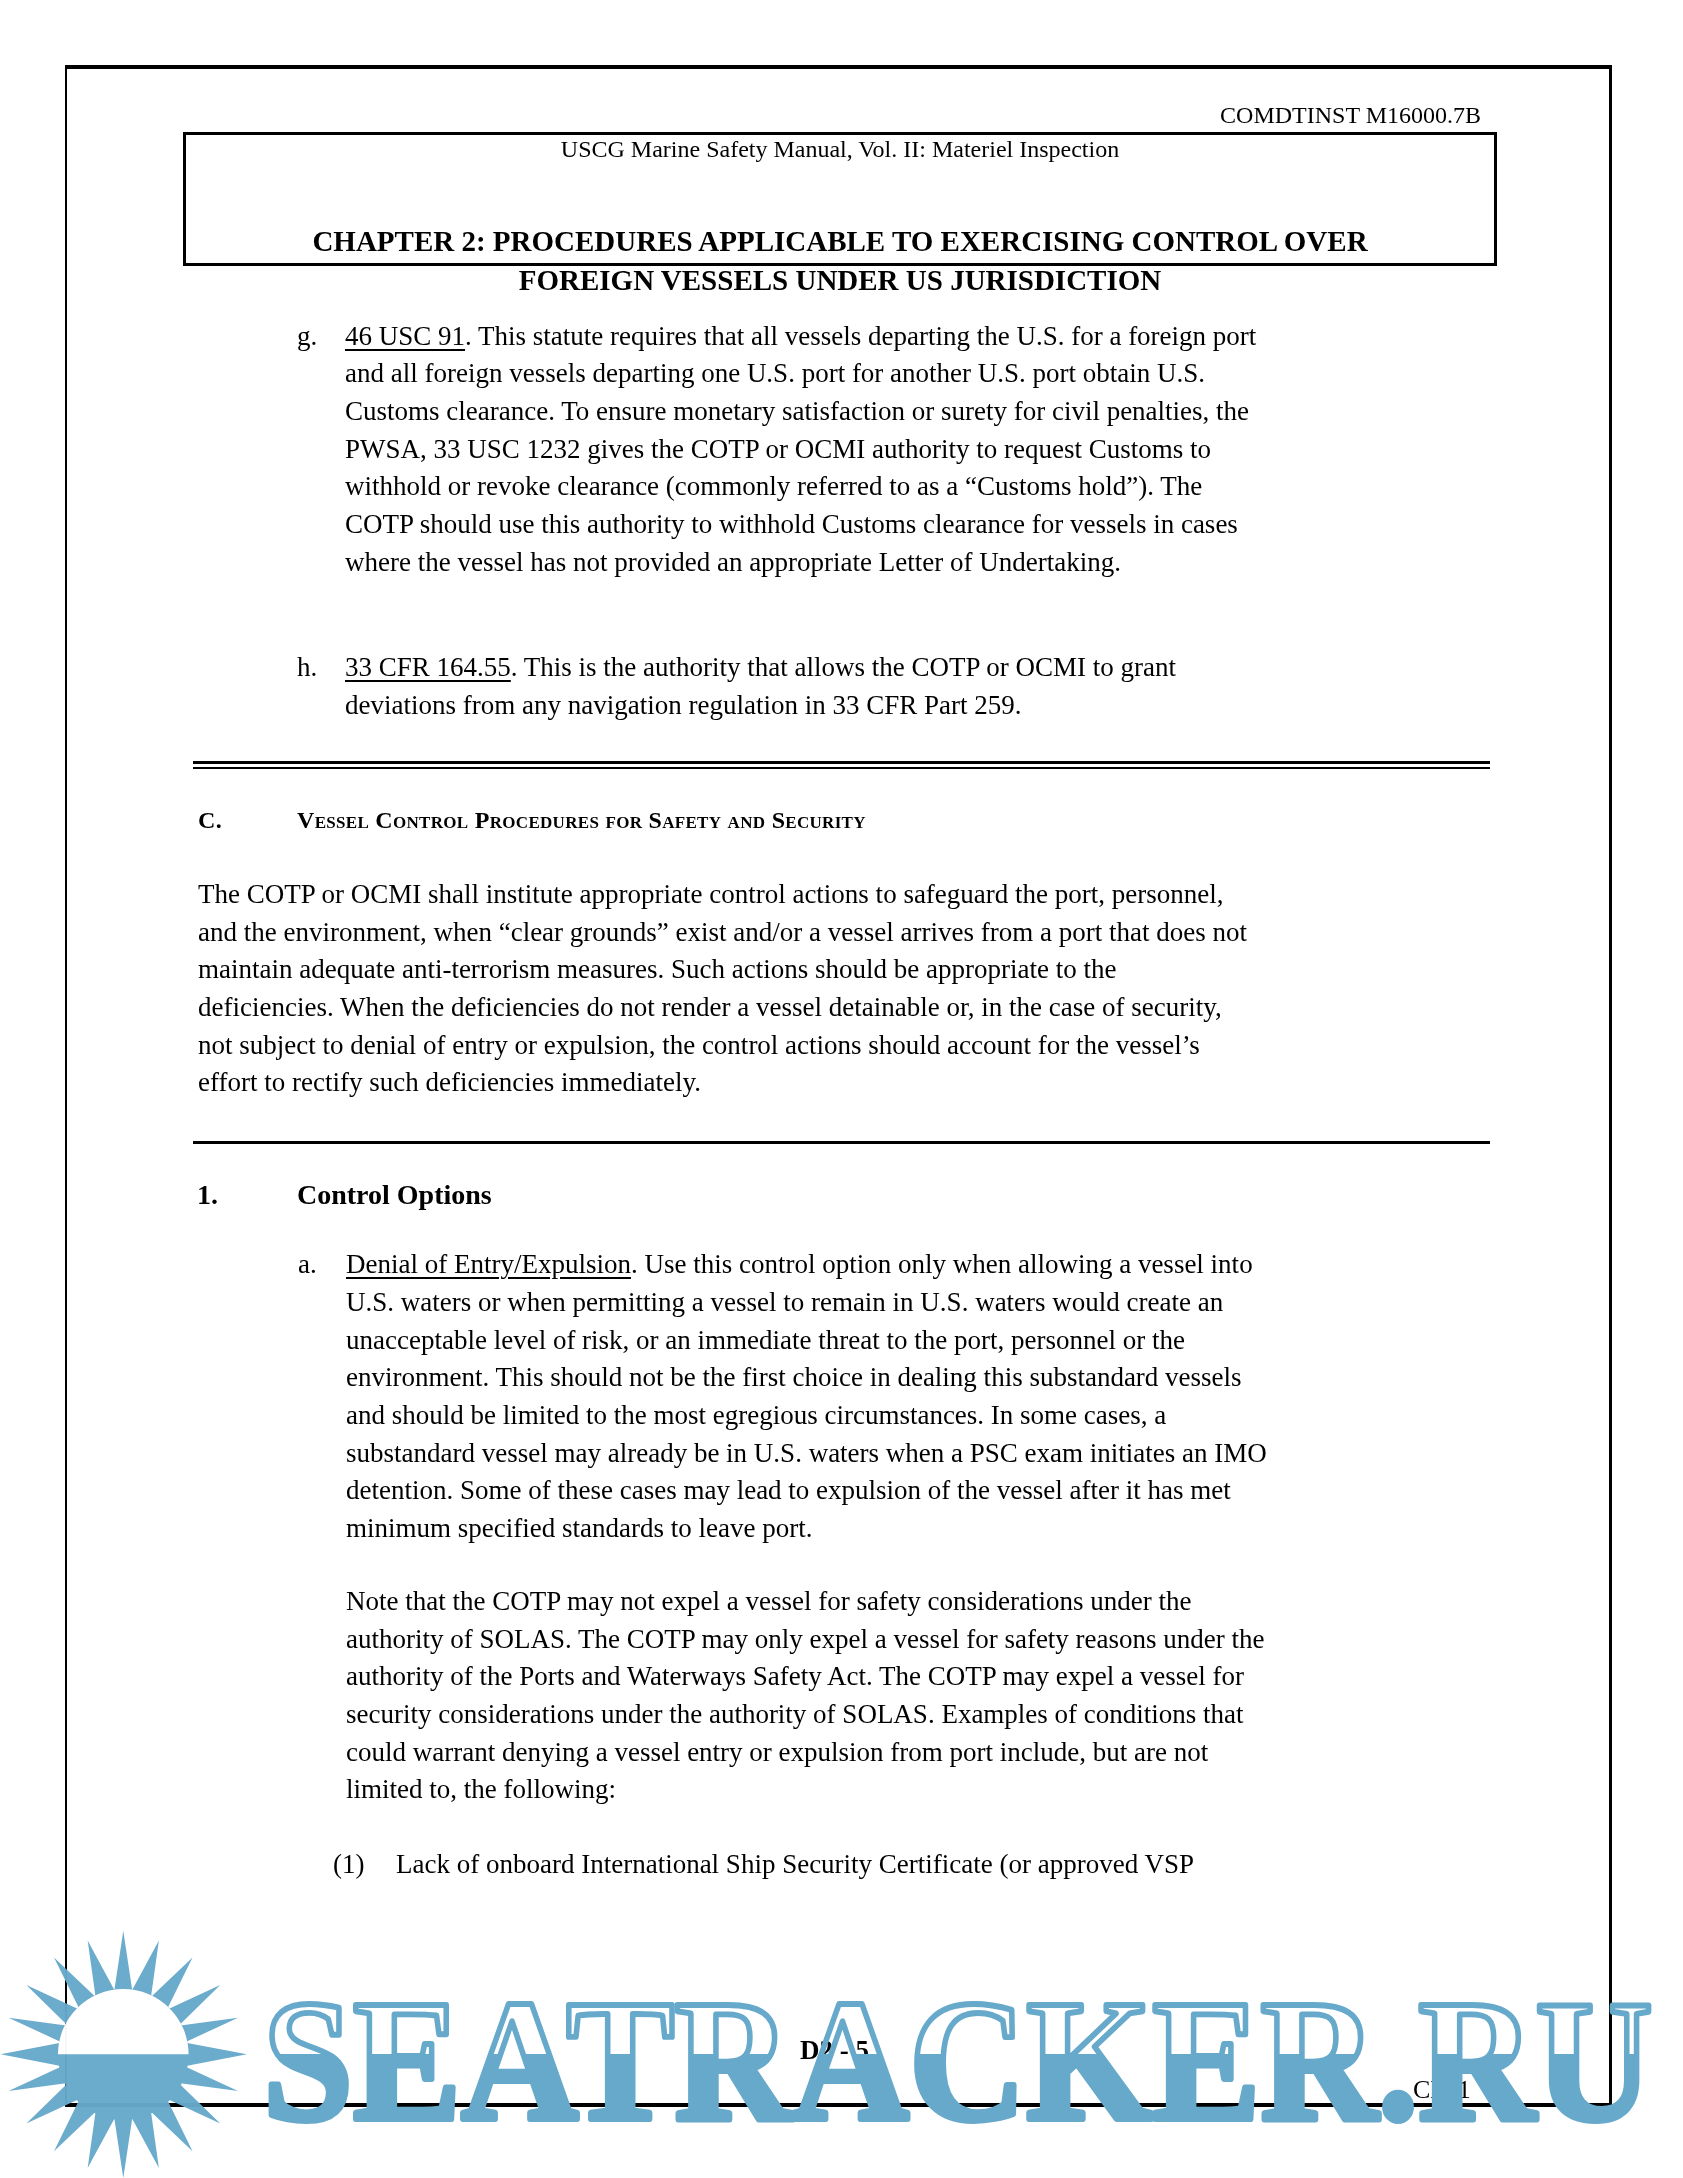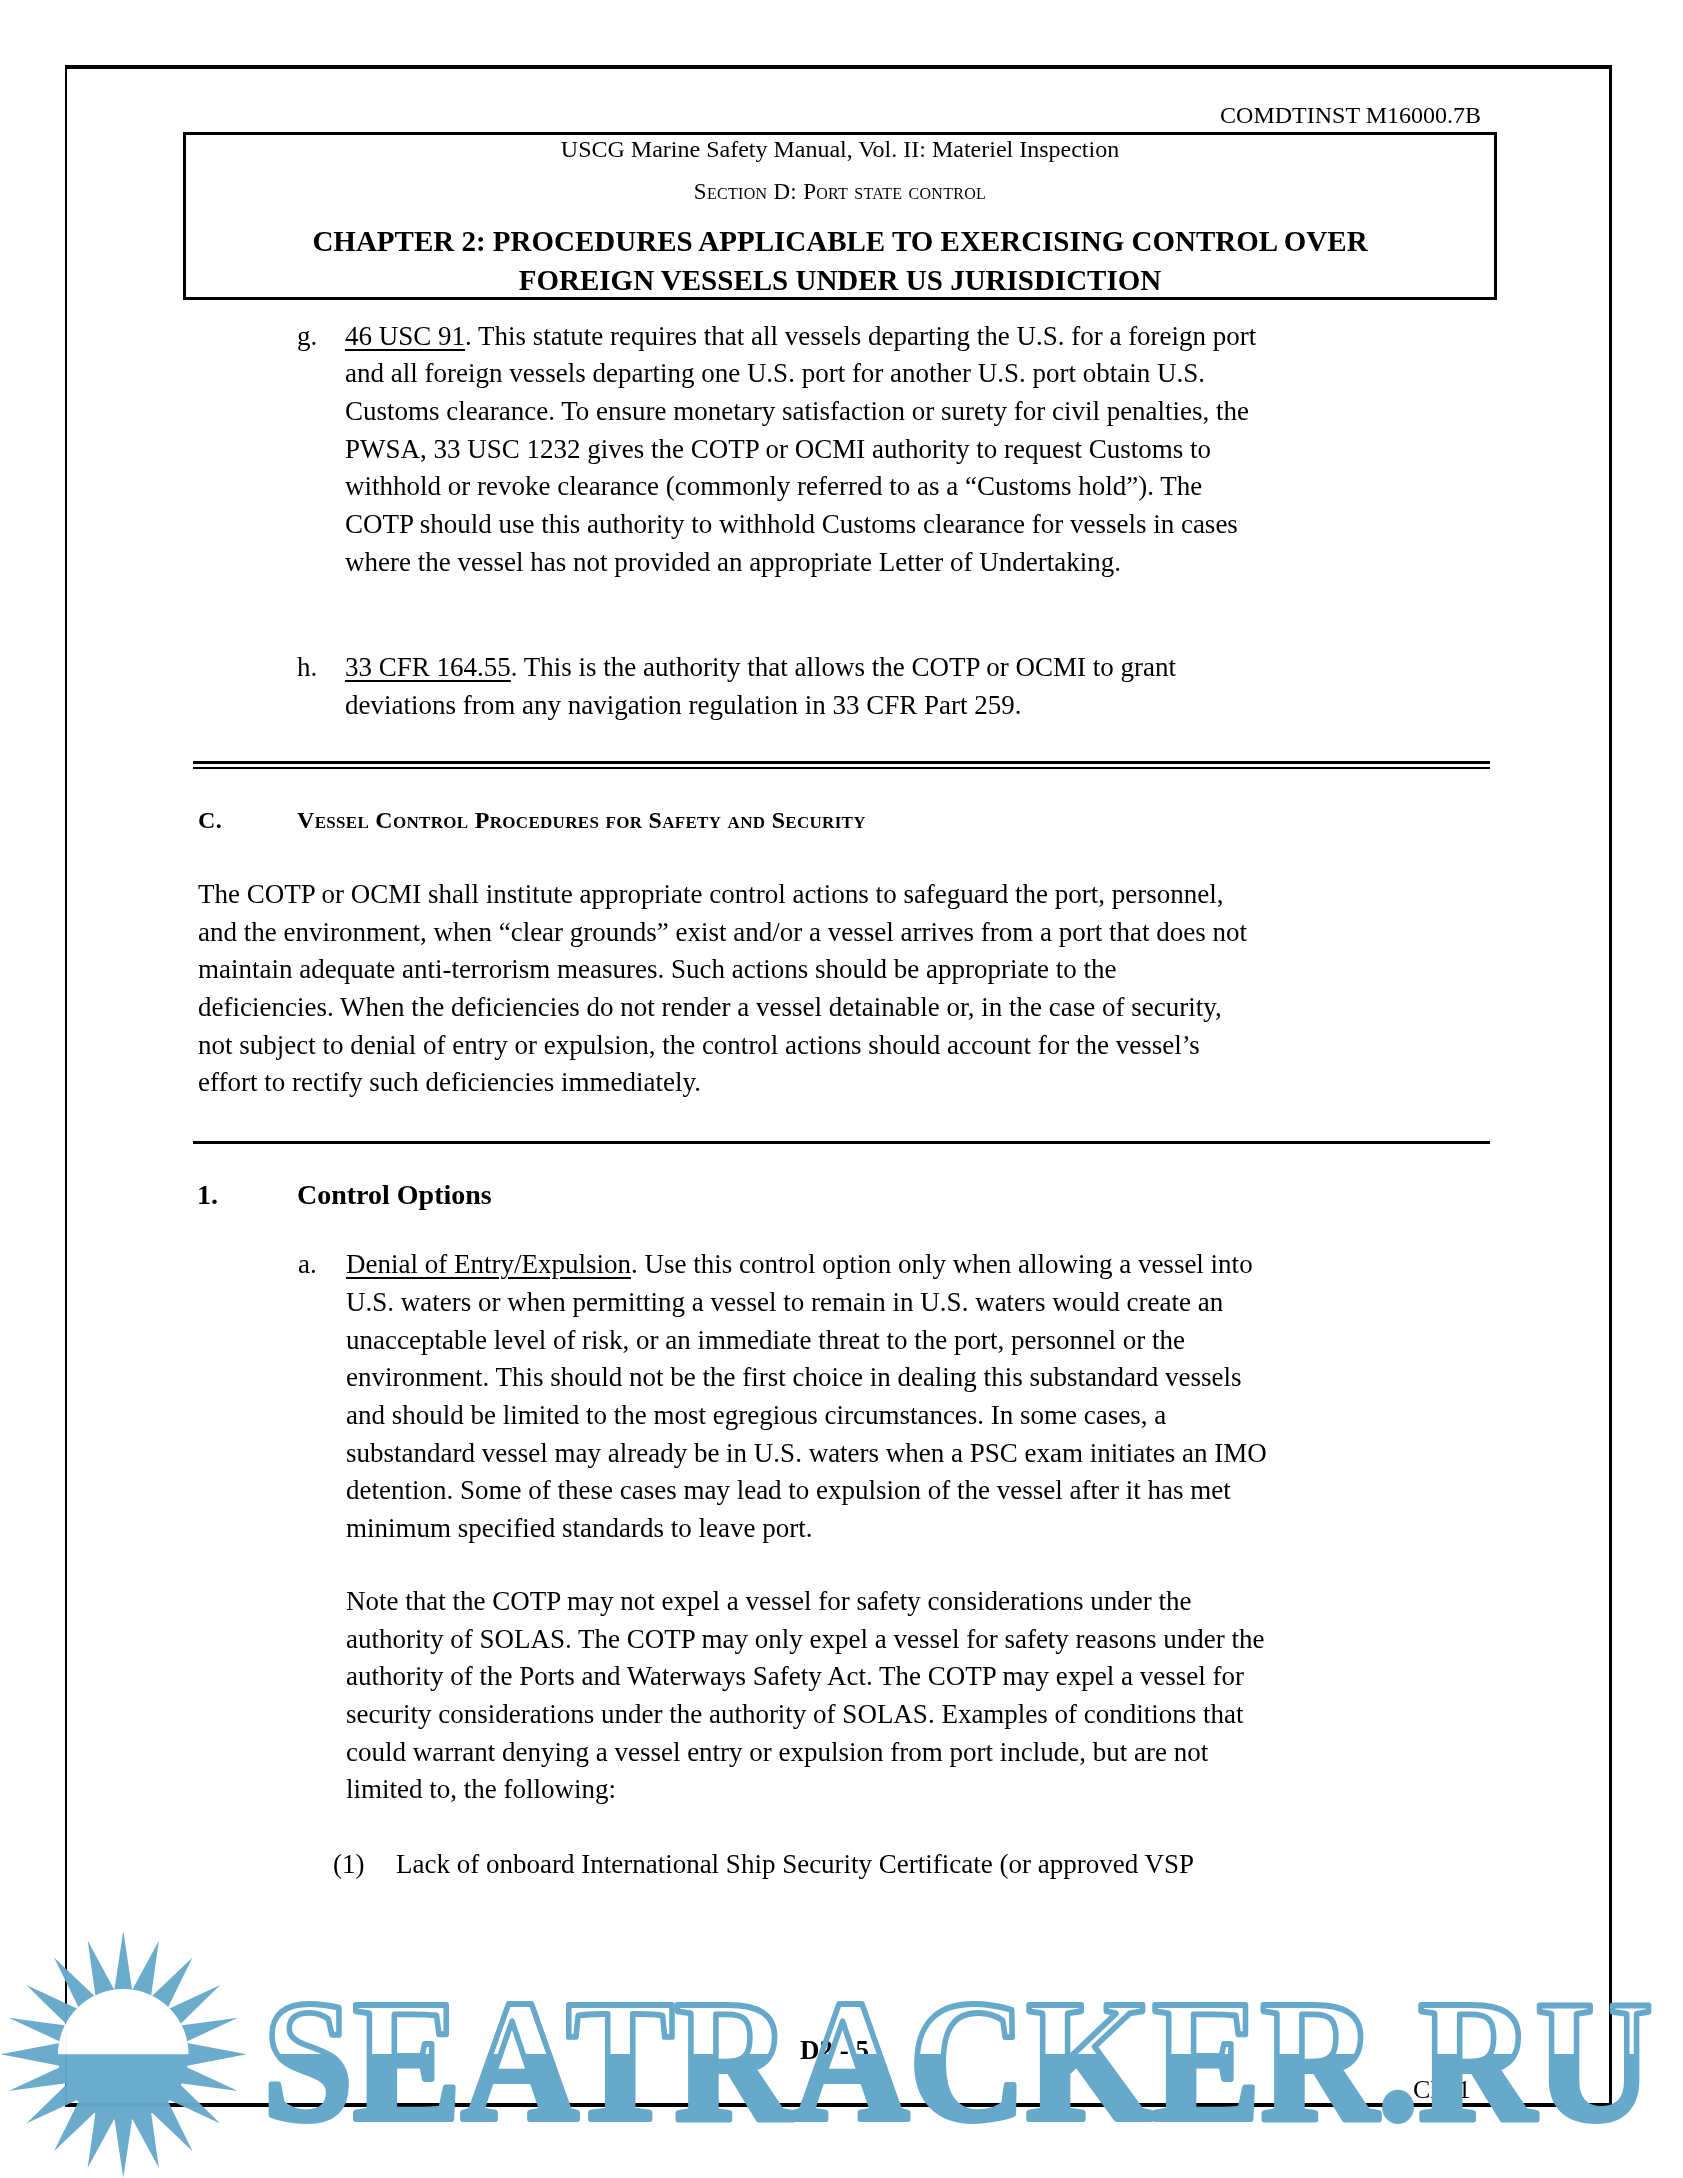--- a/index.html
+++ b/index.html
@@ -3,21 +3,21 @@
 <meta charset="utf-8">
 <style>
   html, body { margin: 0; padding: 0; background: #ffffff; }
   body { width: 1683px; height: 2178px; position: relative; overflow: hidden;
          font-family: "Liberation Serif", "DejaVu Serif", serif; color: #000; }
   .abs { position: absolute; white-space: nowrap; }
   .page-border { position: absolute; left: 65px; top: 65px; width: 1547px; height: 2042px;
                  border-left: 2px solid #000; border-right: 3px solid #000;
                  border-top: 4px solid #000; border-bottom: 4px solid #000; box-sizing: border-box; }
   .doc-id { font-size: 24px; right: 202px; top: 102px; }
-  .header-box { position: absolute; left: 183px; top: 132px; width: 1314px; height: 168px;
+  .header-box { position: absolute; left: 183px; top: 132px; width: 1314px; height: 134px;
                 border: 3px solid #000; box-sizing: border-box; }
   .hdr-line { position: absolute; left: 0; right: 0; text-align: center; white-space: nowrap; }
   .hdr-manual { top: 1px; font-size: 24px; }
   .hdr-section { top: 44px; font-size: 23px; font-variant: small-caps; letter-spacing: 0.3px; }
   .hdr-chapter { top: 87px; font-size: 29px; font-weight: bold; line-height: 39px; }
   .body-text { font-size: 27px; line-height: 38px; }
   .line { position: absolute; white-space: nowrap; }
   .u { text-decoration: underline; text-decoration-thickness: 2px; text-underline-offset: 4px; }
   .rule-thick { position: absolute; left: 193px; width: 1297px; height: 3px; background: #000; }
   .rule-thin { position: absolute; left: 193px; width: 1297px; height: 2px; background: #000; }
@@ -29,24 +29,20 @@
 </style>
 </head>
 <body>
 
 <div class="page-border"></div>
 
 <div class="abs doc-id">COMDTINST M16000.7B</div>
 
 <div class="header-box">
   <div class="hdr-line hdr-manual">USCG Marine Safety Manual, Vol. II: Materiel Inspection</div>
-  <div class="hdr-line hdr-section">
-    <span>Section D:</span>
-    <span>Port state control</span>
-  </div>
   <div class="hdr-line hdr-chapter">
     <div>CHAPTER 2:  PROCEDURES APPLICABLE TO EXERCISING CONTROL OVER</div>
     <div>FOREIGN VESSELS UNDER US JURISDICTION</div>
   </div>
 </div>
 
 <div class="body-text">
   <div class="line" style="left:297px; top:317px;">g.</div>
   <div class="line" style="left:345px; top:317px;">
     <span class="u">46 USC 91</span><span>. This statute requires that all vessels departing the U.S. for a foreign port</span>

